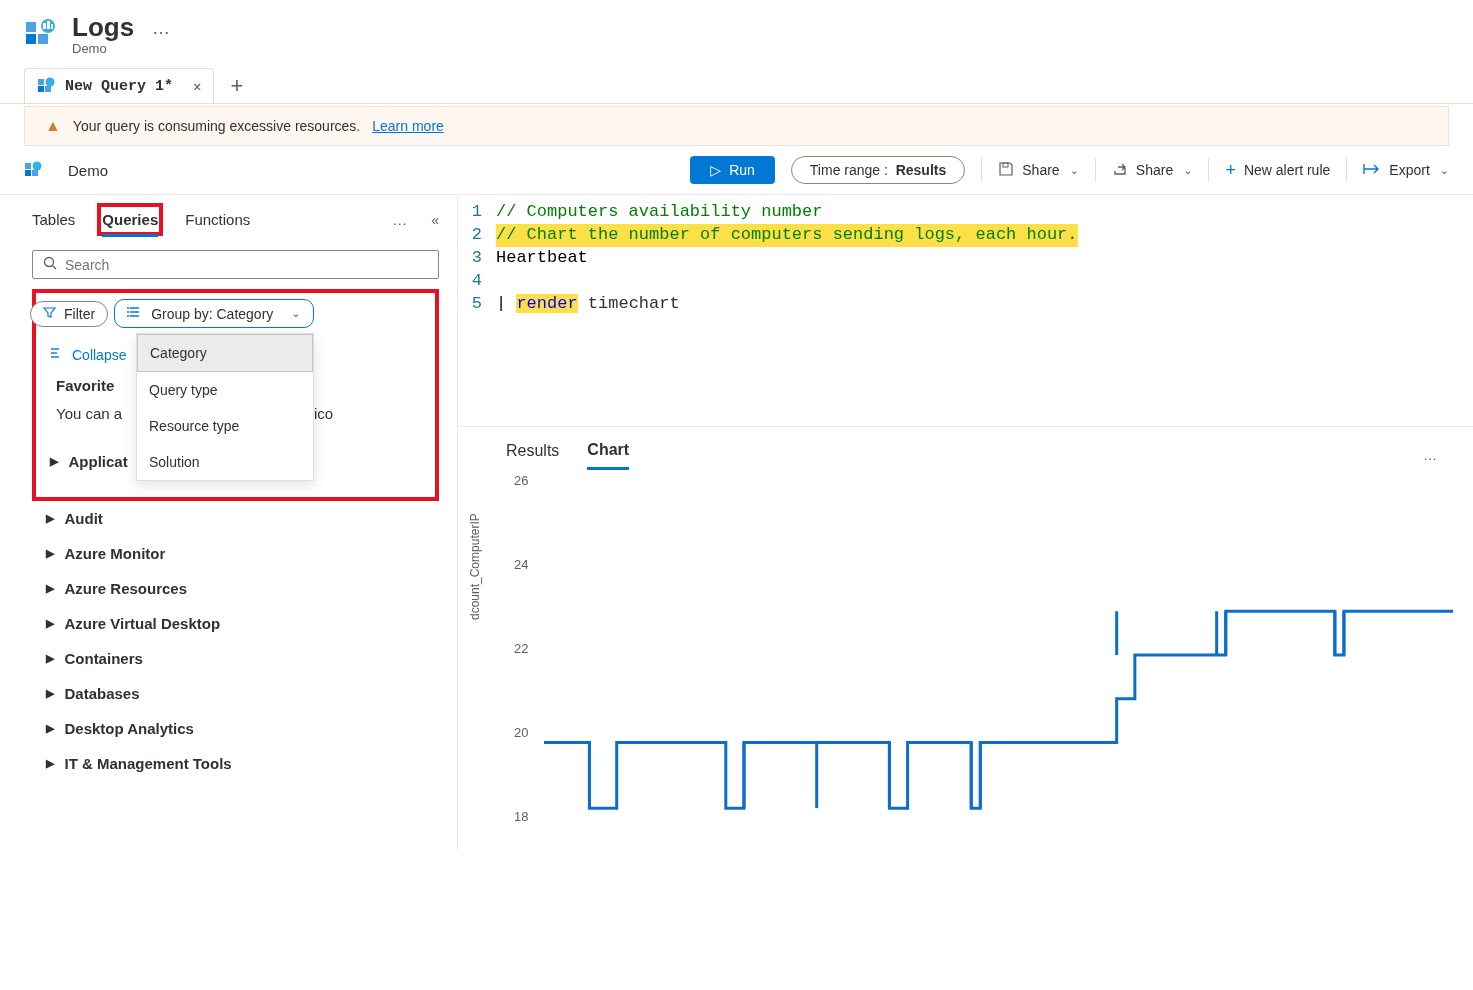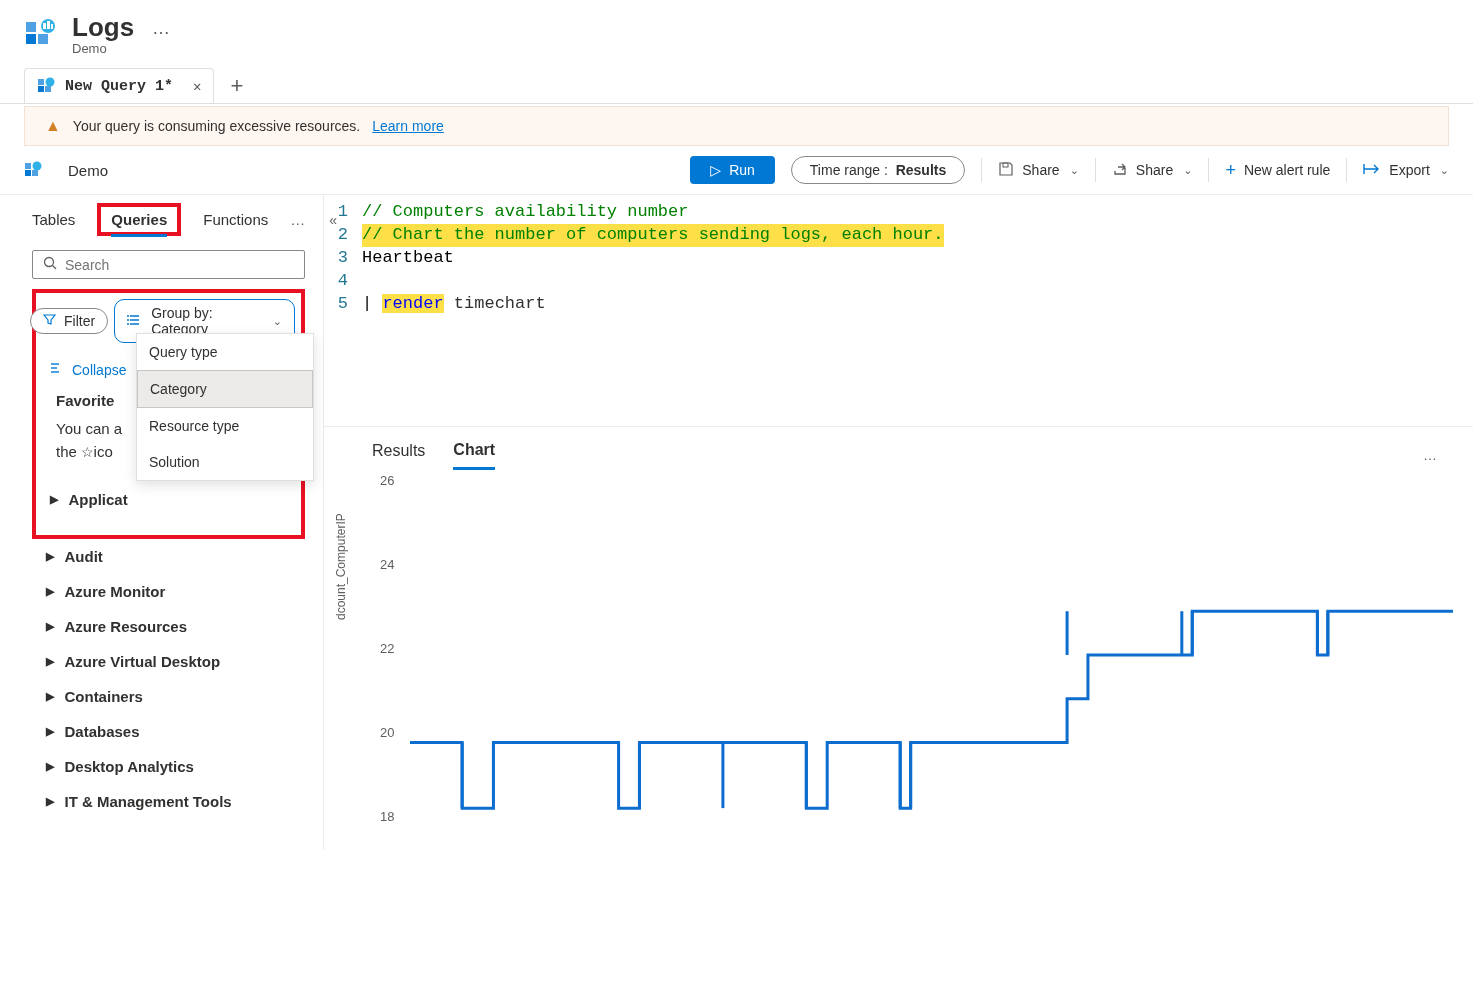--- a/index.html
+++ b/index.html
@@ -25,25 +25,25 @@
 .scope-icon { width: 18px; height: 18px; }
 .scope-label { font-size: 15px; margin-right: auto; margin-left: 10px; }
 .run-btn { background: #0078d4; color: #fff; border: none; border-radius: 4px; padding: 6px 20px; font-size: 14px; display: inline-flex; align-items: center; gap: 8px; cursor: pointer; }
 .time-range { border: 1px solid #8a8886; border-radius: 16px; padding: 5px 18px; font-size: 14px; cursor: pointer; }
 .time-range b { font-weight: 600; }
 .tb-sep { width: 1px; height: 24px; background: #e1dfdd; }
 .tb-item { display: inline-flex; align-items: center; gap: 8px; color: #323130; font-size: 14px; cursor: pointer; }
 .tb-item .chev { color: #605e5c; font-size: 11px; margin-left: 2px; }
 
 .main { display: flex; }
-.sidebar { width: 324px; flex-shrink: 0; padding: 8px 18px 0 32px; border-right: 1px solid #edebe9; position: relative; }
+.sidebar { width: 458px; flex-shrink: 0; padding: 8px 18px 0 32px; border-right: 1px solid #edebe9; position: relative; }
 .side-tabs { display: flex; align-items: center; gap: 22px; margin-bottom: 14px; font-size: 15px; }
 .side-tab { padding: 6px 0; cursor: pointer; }
 .side-tab.active { font-weight: 600; border-bottom: 3px solid #0078d4; }
-.red-box-tab { border: 4px solid #e81123; padding: 4px 10px; display: inline-block; }
+.red-box-tab { border: 4px solid #e81123; padding: 4px 1px; display: inline-block; }
 .side-more { letter-spacing: 2px; color: #605e5c; margin-left: auto; }
 .collapse-icon { color: #605e5c; cursor: pointer; font-size: 14px; }
 
 .search-wrap { border: 1px solid #8a8886; border-radius: 2px; display: flex; align-items: center; padding: 5px 10px; gap: 8px; margin-bottom: 10px; }
 .search-wrap input { border: none; outline: none; font-size: 14px; flex: 1; }
 
 .red-box-main { border: 4px solid #e81123; padding: 6px 6px 18px 0; position: relative; }
 .filter-row { display: flex; gap: 6px; align-items: center; margin-left: -6px; }
 .filter-pill { border: 1px solid #8a8886; border-radius: 16px; padding: 4px 12px; display: inline-flex; align-items: flex-end; gap: 8px; font-size: 14px; cursor: pointer; background: #fff; }
 .group-pill { border: 1px solid #0078d4; border-radius: 10px; padding: 5px 12px; display: inline-flex; align-items: center; gap: 10px; font-size: 14px; background: #fff; cursor: pointer; }
@@ -215,22 +215,22 @@
                 <line x1="3" y1="11" x2="12" y2="11" stroke="#0078d4" stroke-width="1.5"></line>
                 <circle cx="1" cy="3" r="1" fill="#0078d4"></circle>
                 <circle cx="1" cy="7" r="1" fill="#0078d4"></circle>
                 <circle cx="1" cy="11" r="1" fill="#0078d4"></circle>
               </svg></span>
           <span>Group by: Category</span>
           <span class="chev">⌄</span>
         </span>
       </div>
       <div class="dropdown">
+        <div class="dropdown-item sel">Category</div>
         <div class="dropdown-item">Query type</div>
-        <div class="dropdown-item sel">Category</div>
         <div class="dropdown-item">Resource type</div>
         <div class="dropdown-item">Solution</div>
       </div>
 
       <div class="collapse-row">
         <span><svg width="14" height="14" viewBox="0 0 14 14">
               <line x1="1" y1="3" x2="9" y2="3" stroke="#0078d4" stroke-width="1.4"></line>
               <line x1="1" y1="7" x2="7" y2="7" stroke="#0078d4" stroke-width="1.4"></line>
               <line x1="1" y1="11" x2="9" y2="11" stroke="#0078d4" stroke-width="1.4"></line>
             </svg></span>

